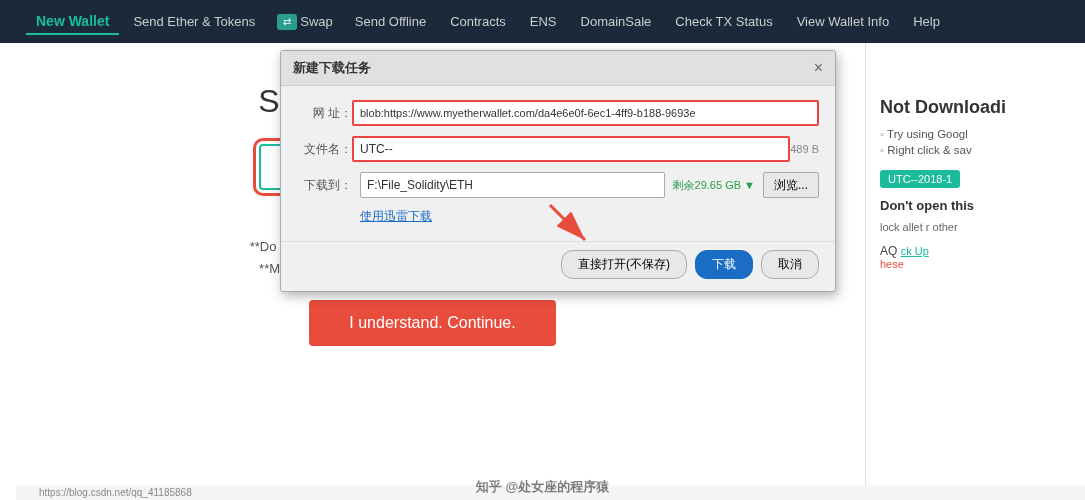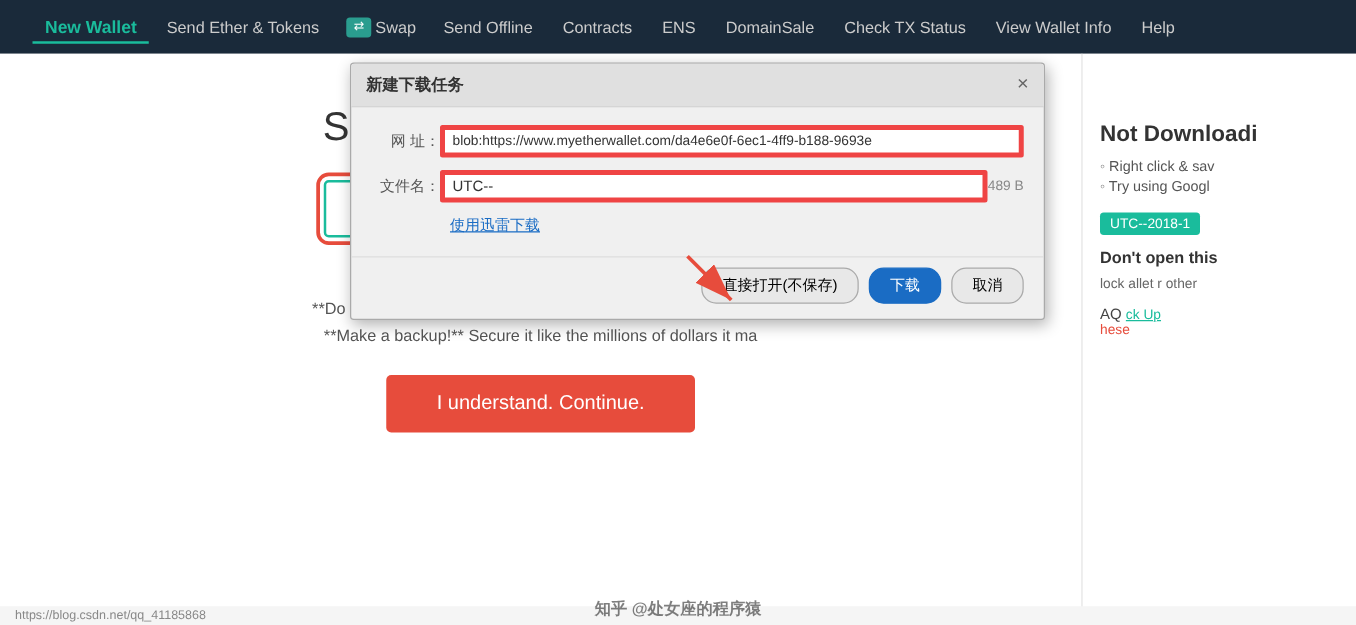--- a/index.html
+++ b/index.html
@@ -230,21 +230,21 @@
     }
     .dialog-label {
       width: 55px;
       color: #555;
       font-size: 12px;
       text-align: right;
       flex-shrink: 0;
     }
     .dialog-input {
       flex: 1;
-      border: 4px solid #ef4444;
+      border: 2px solid #ef4444;
       background: white;
       padding: 4px 6px;
       font-size: 12px;
       color: #333;
       border-radius: 2px;
       height: 26px;
     }
     .dialog-file-size {
       font-size: 11px;
       color: #888;
@@ -331,26 +331,26 @@
       transform: translateX(-50%);
       font-size: 13px;
       color: rgba(0,0,0,0.5);
       white-space: nowrap;
       z-index: 200;
       font-weight: bold;
     }
     .url-bar {
       position: absolute;
       bottom: 0;
-      left: 0;
+      left: 16px;
       right: 0;
       background: #f5f5f5;
       font-size: 10px;
       color: #888;
-      padding: 2px 12px;
+      padding: 2px 23px;
       z-index: 199;
     }
   </style>
 </head>
 <body>
 
 <nav class="navbar">
   <span class="nav-logo nav-item active">New Wallet</span>
   <span class="nav-item">Send Ether &amp; Tokens</span>
   <span class="nav-swap">
@@ -377,22 +377,22 @@
       <div>**Do not lose it!** It cannot be recovered if you</div>
       <div>**Do not share it!** Your funds will be stolen if you use this file o</div>
       <div>**Make a backup!** Secure it like the millions of dollars it ma</div>
     </div>
     <button class="continue-btn">I understand. Continue.</button>
   </div>
 
   <div class="right-panel">
     <div class="right-panel-title">Not Downloadi</div>
     <ul>
+      <li>Try using Googl</li>
       <li>Right click &amp; sav</li>
-      <li>Try using Googl</li>
     </ul>
     <div class="utc-badge">UTC--2018-1</div>
     <div class="dont-open">Don't open this</div>
     <div class="right-text">lock
 allet r
 other</div>
     <div style="margin-top:8px;">
       <span>AQ</span>
       <span class="aq-link">ck Up</span>
     </div>
@@ -412,20 +412,26 @@
       <span class="dialog-label">网  址：</span>
       <input class="dialog-input" readonly="" style="font-size: 11px;" value="blob:https://www.myetherwallet.com/da4e6e0f-6ec1-4ff9-b188-9693e">
     </div>
 
     <div class="dialog-row">
       <span class="dialog-label">文件名：</span>
       <input class="dialog-input" value="UTC--" style="">
       <span class="dialog-file-size">489 B</span>
     </div>
 
+    <div class="dialog-location-row">
+      <span class="dialog-label">下载到：</span>
+      <input class="location-input" value="F:\File_Solidity\ETH" style="">
+      <span class="storage-info">剩余29.65 GB ▼</span>
+      <button class="browse-btn">浏览...</button>
+    </div>
 
     <div>
       <span class="dialog-link">使用迅雷下载</span>
     </div>
   </div>
   <div class="dialog-footer">
     <button class="footer-btn">直接打开(不保存)</button>
     <button class="footer-btn primary">下载</button>
     <button class="footer-btn">取消</button>
   </div>

